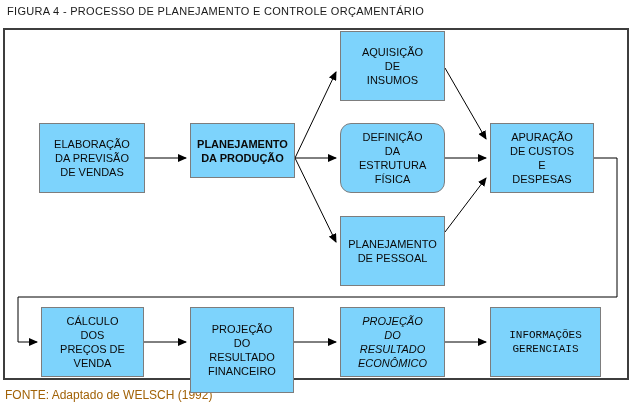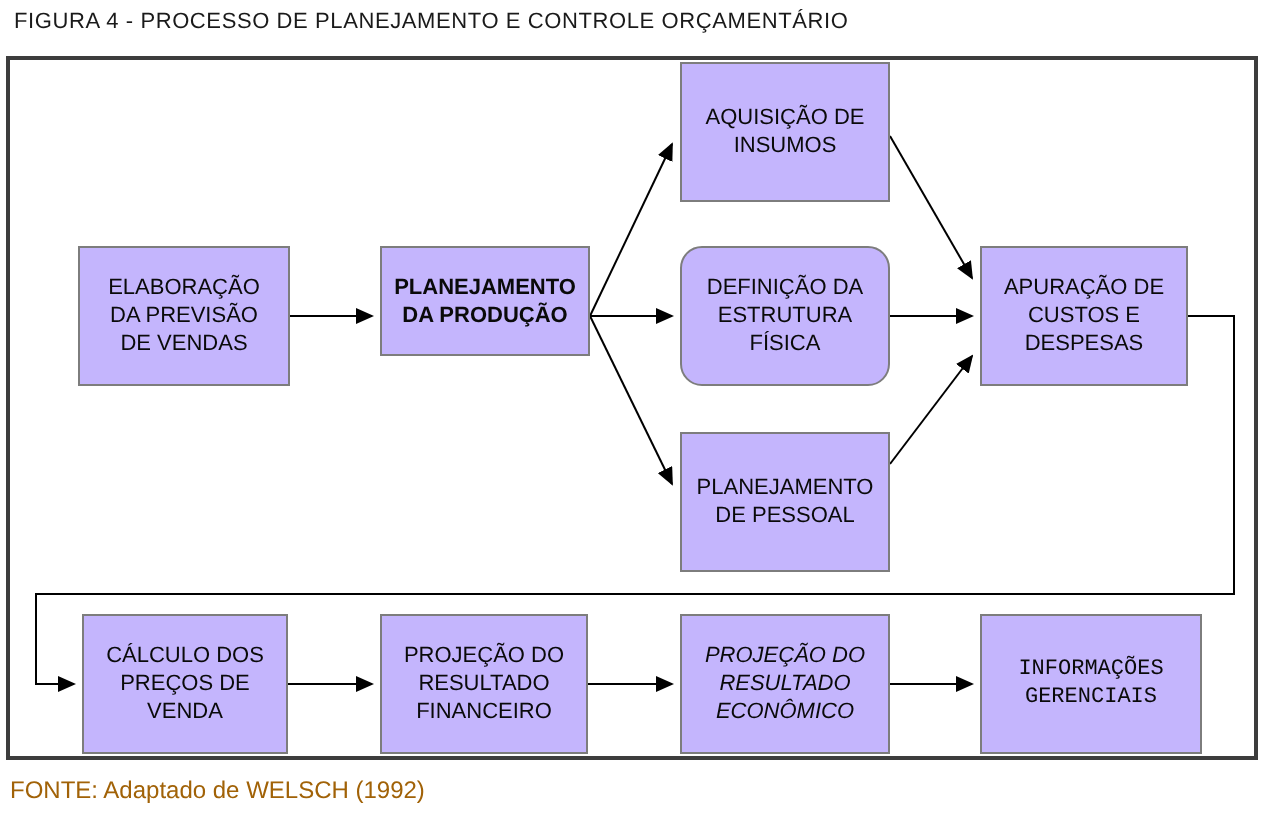--- a/index.html
+++ b/index.html
@@ -30,41 +30,41 @@
     top: 28px;
     width: 626px;
     height: 352px;
     border: 2px solid #3d3d3d;
     box-sizing: border-box;
     background: #ffffff;
   }
   .node {
     position: absolute;
     box-sizing: border-box;
-    background: #c4b5fd;
+    background: #7dd3fc;
     border: 1px solid #7d7d7d;
     display: flex;
     align-items: center;
     justify-content: center;
     text-align: center;
     font-size: 11px;
     line-height: 14px;
-    padding: 2px 8px;
+    padding: 2px 18px;
     color: #0a0a0a;
     z-index: 2;
   }
   
   .n-elaboracao   { left: 39px;  top: 123px; width: 106px; height: 70px; }
   .n-producao     { left: 190px; top: 123px; width: 105px; height: 55px; font-weight: bold; }
   .n-aquisicao    { left: 340px; top: 31px;  width: 105px; height: 70px; }
   .n-definicao    { left: 340px; top: 123px; width: 105px; height: 70px; border-radius: 11px; }
   .n-pessoal      { left: 340px; top: 216px; width: 105px; height: 70px; }
   .n-apuracao     { left: 490px; top: 123px; width: 104px; height: 70px; }
   .n-calculo      { left: 41px;  top: 307px; width: 103px; height: 70px; }
-  .n-financeiro   { left: 190px; top: 307px; width: 104px; height: 70px; }
+  .n-financeiro   { left: 190px; top: 307px; width: 104px; height: 86px; }
   .n-economico    { left: 340px; top: 307px; width: 105px; height: 70px; font-style: italic; }
   .n-informacoes  { left: 490px; top: 307px; width: 111px; height: 70px; font-family: Liberation Mono, monospace; }
   .connectors {
     position: absolute;
     left: 0;
     top: 0;
     z-index: 1;
     pointer-events: none;
   }
   .source-note {

